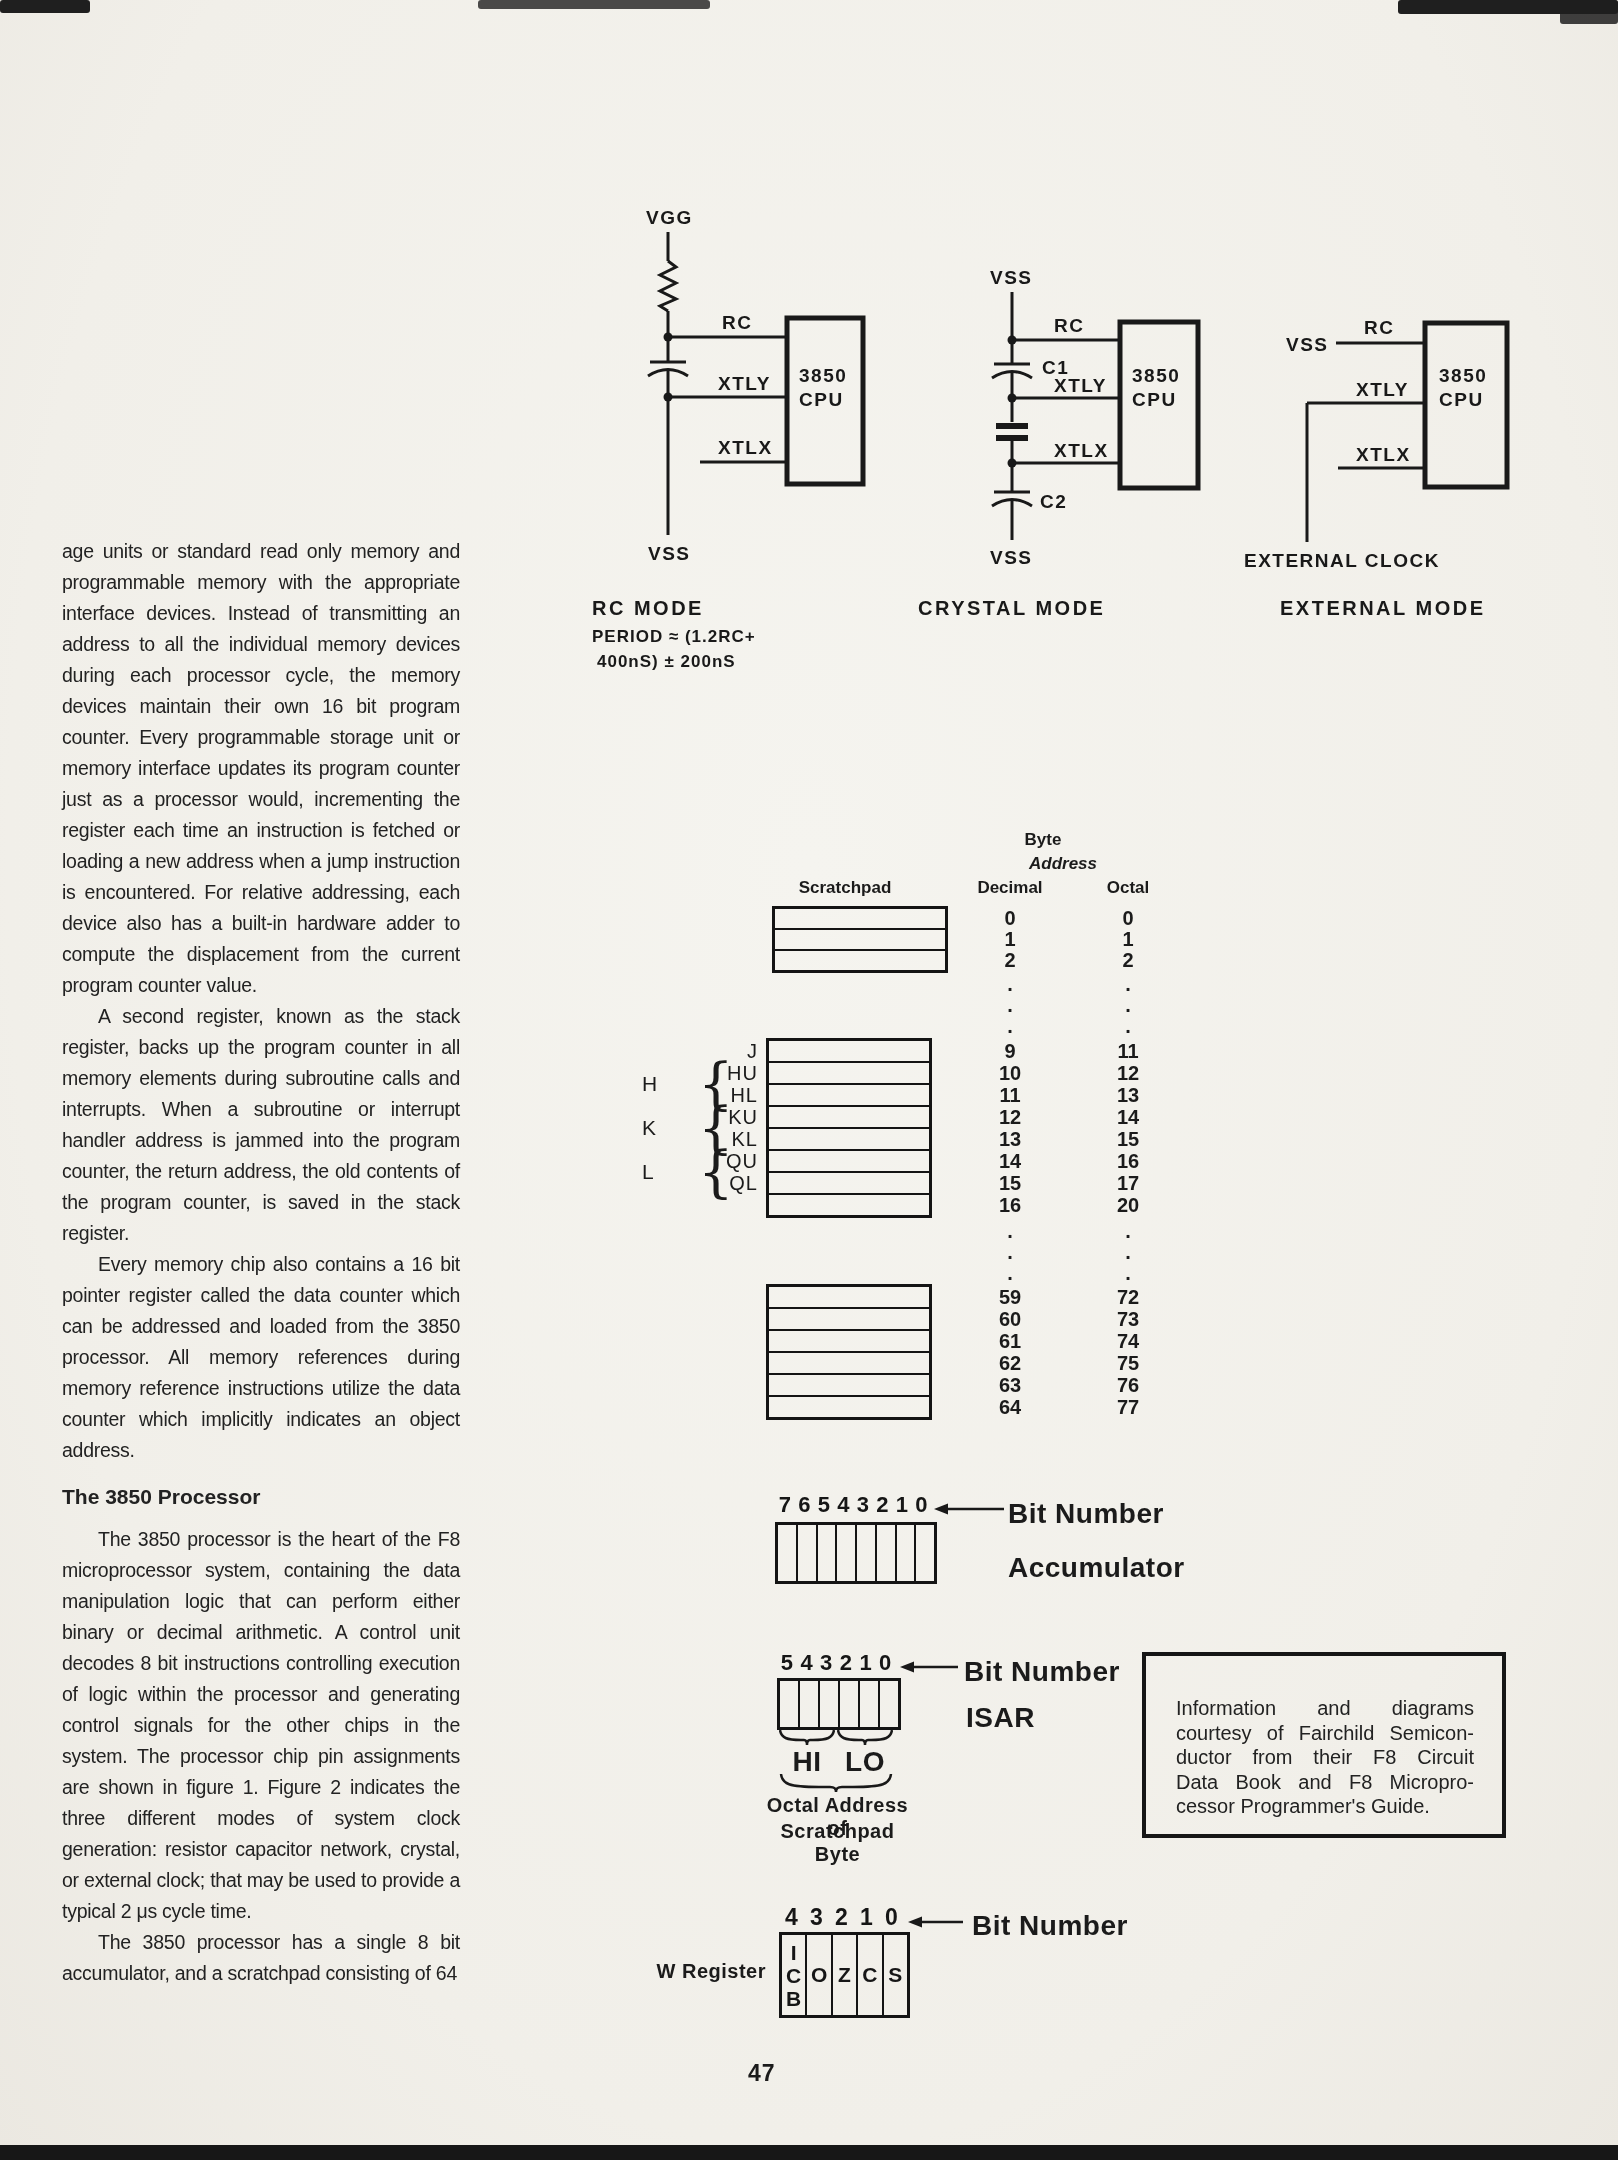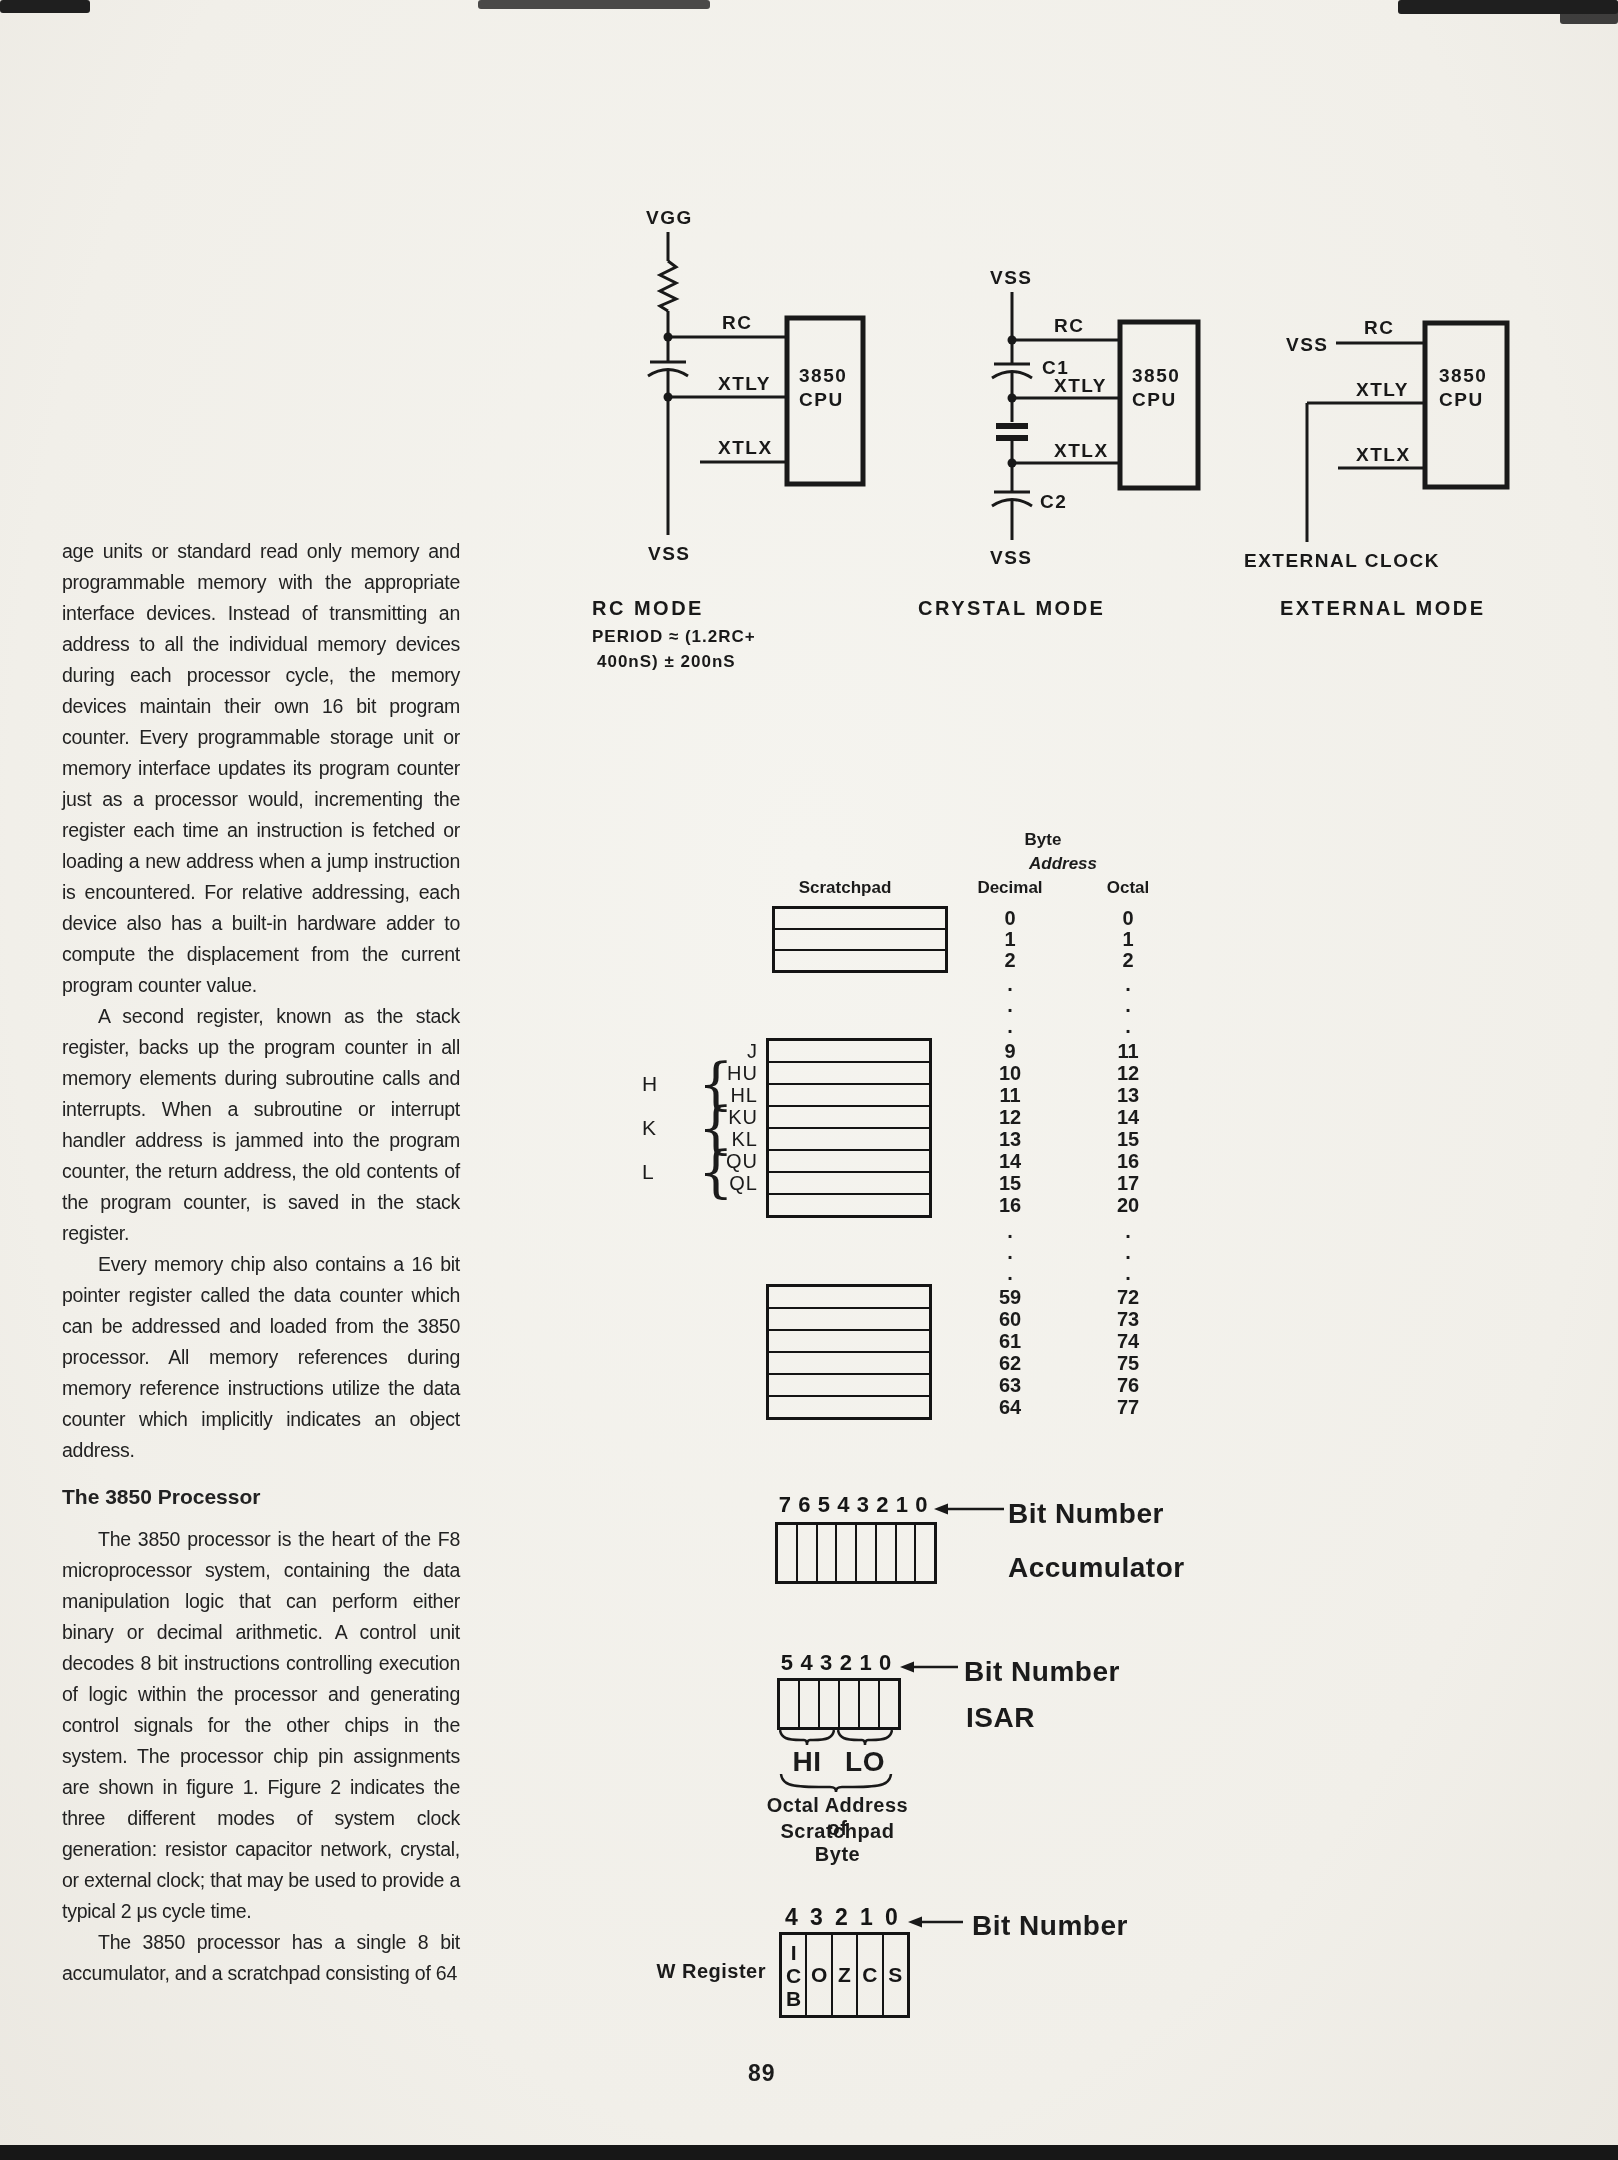--- a/index.html
+++ b/index.html
@@ -314,20 +314,27 @@
     <path d="M1,1 C2,9 8,11 22,11 L25,11 C27,11 28,12 28,16 C28,12 29,11 31,11 L34,11 C48,11 54,9 55,1" fill="none" stroke="#191919" stroke-width="2.5"></path>
   </svg>
   <div class="dlabel" style="left:782px;top:1746px;width:50px;text-align:center;">HI</div>
   <div class="dlabel" style="left:840px;top:1746px;width:50px;text-align:center;">LO</div>
   <svg class="ubrace" style="left:779px;top:1772px;" width="114" height="20" viewBox="0 0 114 20">
     <path d="M2,2 C3,12 10,15 40,15 L51,15 C55,15 57,16 57,20 C57,16 59,15 63,15 L74,15 C104,15 111,12 112,2" fill="none" stroke="#191919" stroke-width="2.5"></path>
   </svg>
   <div class="dlabel" style="left:755px;top:1794px;width:165px;text-align:center;font-size:20px;">Octal Address of</div>
   <div class="dlabel" style="left:755px;top:1820px;width:165px;text-align:center;font-size:20px;">Scratchpad Byte</div>
 
+  <div class="infobox">
+    <div class="iln">Information and diagrams</div>
+    <div class="iln">courtesy of Fairchild Semicon-</div>
+    <div class="iln">ductor from their F8 Circuit</div>
+    <div class="iln">Data Book and F8 Micropro-</div>
+    <div class="iln">cessor Programmer's Guide.</div>
+  </div>
 
   <div class="bitsrow" style="left:779px;top:1904px;width:125px;font-size:23px;">
     <span>4</span>
     <span>3</span>
     <span>2</span>
     <span>1</span>
     <span>0</span>
   </div>
   <svg class="arrow" style="left:908px;top:1915px;" width="55" height="14" viewBox="0 0 55 14">
     <line x1="10" y1="7" x2="55" y2="7" stroke="#191919" stroke-width="2.5"></line>
@@ -338,15 +345,15 @@
   <div class="bitbox" style="left:779px;top:1932px;width:125px;height:80px;">
     <div class="c stack">I
 C
 B</div>
     <div class="c">O</div>
     <div class="c">Z</div>
     <div class="c">C</div>
     <div class="c">S</div>
   </div>
 
-  <div class="pageno">89</div>
+  <div class="pageno">47</div>
 
 </div>
 
 </body></html>

